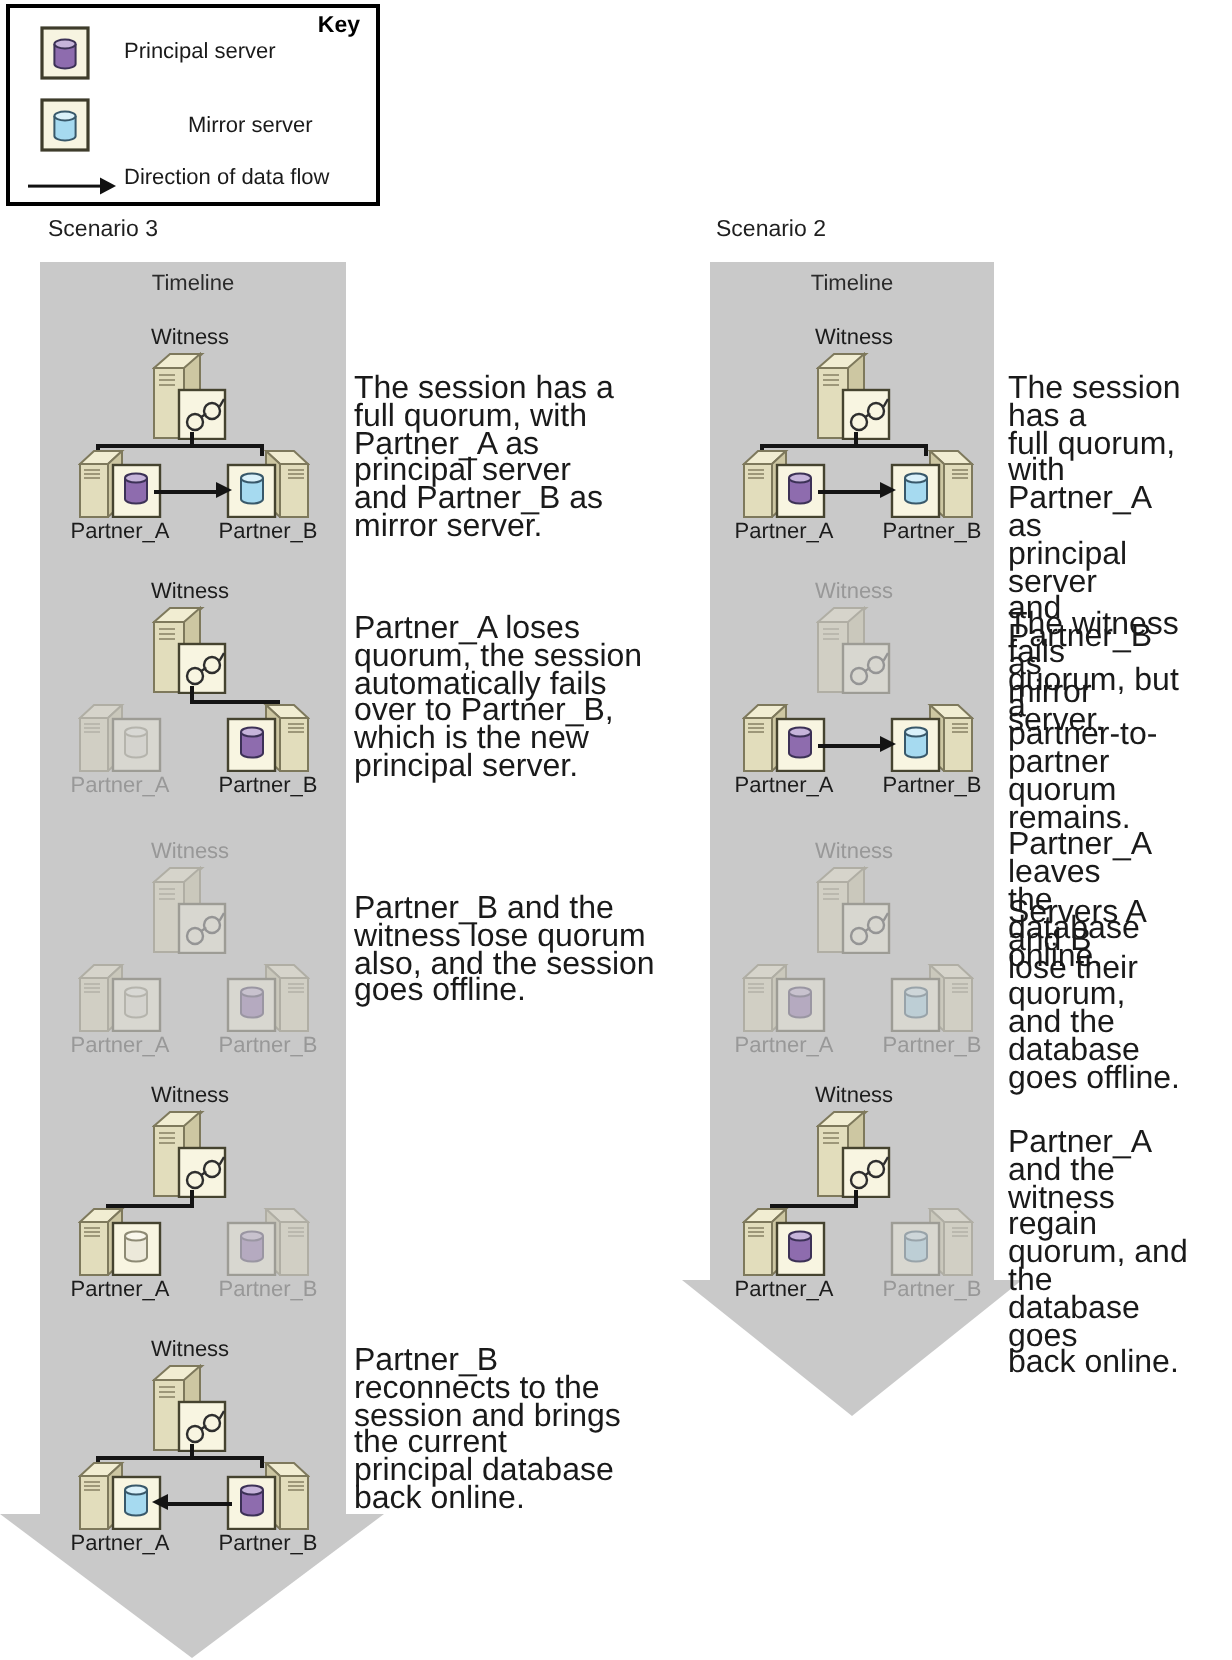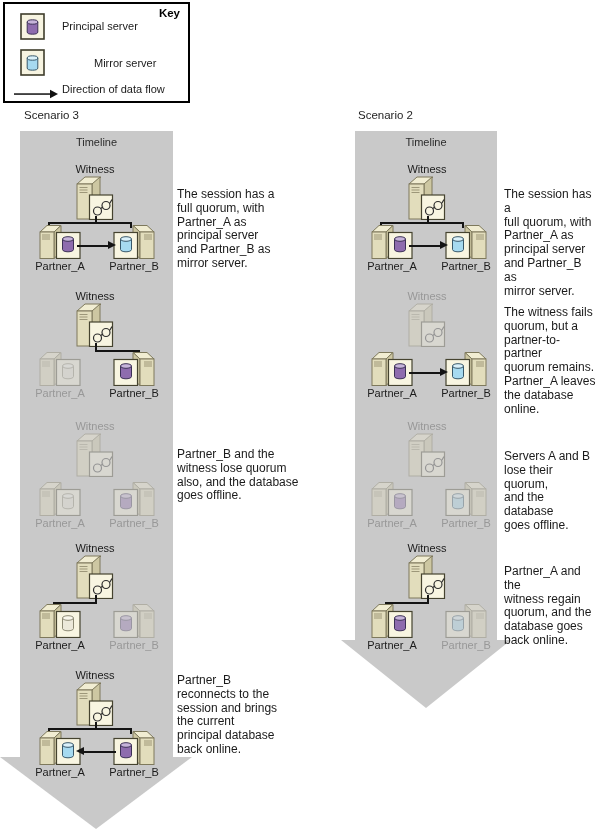--- a/index.html
+++ b/index.html
@@ -47,21 +47,21 @@
   .vent{fill:#9d9779;}
   .glasses{stroke:#2e2e2e;stroke-width:1.2;fill:none;}
 
   
   .cp-body{fill:#8e6cae;stroke:#3c3156;}
   .cp-top{fill:#c6b4da;stroke:#3c3156;}
   .cm-body{fill:#a6daf0;stroke:#38586a;}
   .cm-top{fill:#daf1fa;stroke:#38586a;}
 
   
-  .desc{position:absolute;font-size:12px;line-height:13.8px;color:#1a1a1a;white-space:pre-line;}
+  .desc{position:absolute;font-size:16px;line-height:13.8px;color:#1a1a1a;white-space:pre-line;}
 </style>
 </head>
 <body>
 
 <div class="page">
 
   <div class="keybox">
     <div class="keytitle">Key</div>
     <div class="keyicon k1">
       <svg width="25" height="27" viewBox="0 0 25 27">
@@ -212,20 +212,26 @@
             <rect class="vent" x="3" y="13.5" width="8" height="1"></rect>
             <rect class="badge" x="17.5" y="7.5" width="23.5" height="26"></rect>
             <path d="M23.5,14 L23.5,24.5 A5.5,2.3 0 0 0 34.5,24.5 L34.5,14" fill="#8e6cae" stroke="#3c3156" stroke-width="1"></path>
             <ellipse cx="29" cy="14" rx="5.5" ry="2.3" fill="#c6b4da" stroke="#3c3156" stroke-width="1"></ellipse>
           </g>
         </svg>
       </div>
       <div class="plabel glabel" style="left:2px">Partner_A</div>
       <div class="plabel" style="left:76px">Partner_B</div>
     </div>
+    <div class="desc" style="left: 177px; top: 308px;">Partner_A loses
+quorum, the session
+automatically fails
+over to Partner_B,
+which is the new
+principal server.</div>
     <div class="stage" style="left: 20px; top: 420px;">
       <div class="wlabel glabel">Witness</div>
       <div class="wicon">
         <svg class="icon faded" width="38" height="44" viewBox="0 0 38 44">
           <polygon class="ft" points="1,8 9,1 25,1 17,8"></polygon>
           <polygon class="fs" points="16,8 24,1 24,36 16,43"></polygon>
           <rect class="ff" x="1" y="8" width="15" height="35"></rect>
           <rect class="vent" x="3.5" y="11" width="8" height="1"></rect>
           <rect class="vent" x="3.5" y="13.5" width="8" height="1"></rect>
           <rect class="vent" x="3.5" y="16" width="8" height="1"></rect>
@@ -266,21 +272,21 @@
             <path d="M23.5,14 L23.5,24.5 A5.5,2.3 0 0 0 34.5,24.5 L34.5,14" fill="#8e6cae" stroke="#3c3156" stroke-width="1"></path>
             <ellipse cx="29" cy="14" rx="5.5" ry="2.3" fill="#c6b4da" stroke="#3c3156" stroke-width="1"></ellipse>
           </g>
         </svg>
       </div>
       <div class="plabel glabel" style="left:2px">Partner_A</div>
       <div class="plabel glabel" style="left:76px">Partner_B</div>
     </div>
     <div class="desc" style="left: 177px; top: 448px;">Partner_B and the
 witness lose quorum
-also, and the database
+also, and the session
 goes offline.</div>
     <div class="stage" style="left: 20px; top: 542px;">
       <div class="wlabel">Witness</div>
       <div class="wicon">
         <svg class="icon" width="38" height="44" viewBox="0 0 38 44">
           <polygon class="ft" points="1,8 9,1 25,1 17,8"></polygon>
           <polygon class="fs" points="16,8 24,1 24,36 16,43"></polygon>
           <rect class="ff" x="1" y="8" width="15" height="35"></rect>
           <rect class="vent" x="3.5" y="11" width="8" height="1"></rect>
           <rect class="vent" x="3.5" y="13.5" width="8" height="1"></rect>

